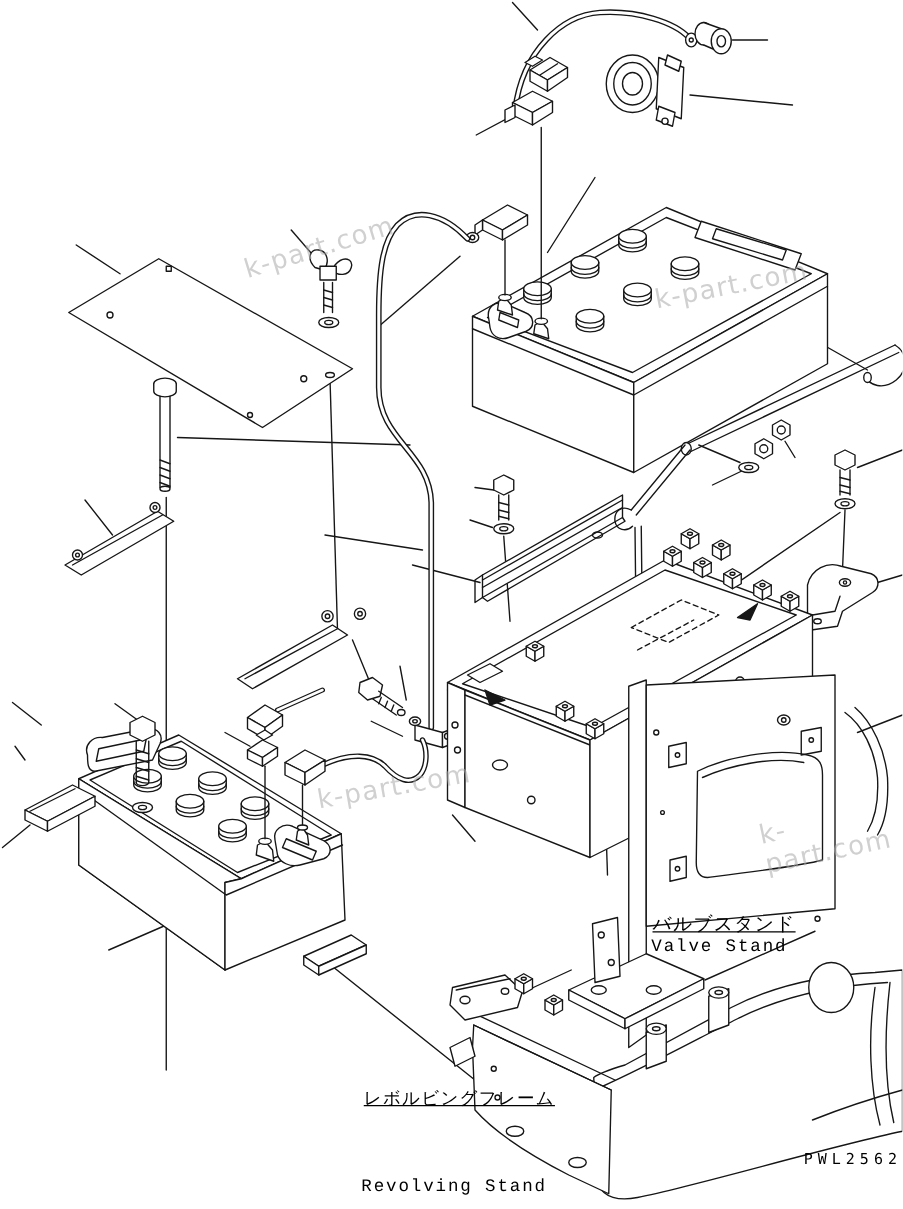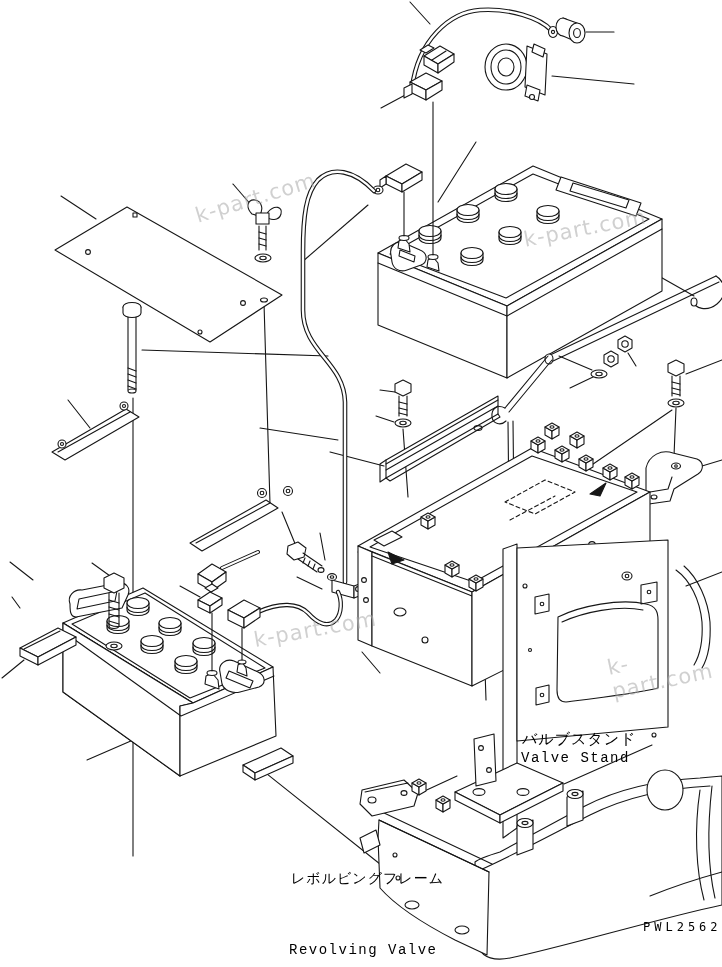--- a/index.html
+++ b/index.html
@@ -1,20 +1,20 @@
 <!DOCTYPE html>
 <html><head>
 <meta charset="utf-8">
 <style>
   html,body{margin:0;padding:0;background:#fff;}
   .stage{position:relative;width:722px;height:967px;background:#fff;overflow:hidden;
          font-family:"DejaVu Sans",sans-serif;}
   .stage svg{position:absolute;left:0;top:0;}
   .lbl{position:absolute;color:#000;white-space:nowrap;}
-  .lbl-jp{font-size:15px;letter-spacing:1px;font-family:"DejaVu Sans",sans-serif;}
+  .lbl-jp{font-size:15px;letter-spacing:1px;font-family:"DejaVu Sans",sans-serif;text-decoration:underline;}
   .lbl-en{font-size:14px;letter-spacing:1.5px;font-family:Liberation Mono, monospace;}
   .lbl-code{font-size:12px;letter-spacing:4px;font-family:"DejaVu Sans Mono",monospace;}
   .wm{position:absolute;font-size:21px;letter-spacing:1px;color:#ababab;opacity:.55;
       transform-origin:left center;font-family:"DejaVu Sans",sans-serif;}
   #wm1{left:196px;top:204px;transform:rotate(-17deg);}
   #wm2{left:524px;top:228px;transform:rotate(-11deg);}
   #wm3{left:254px;top:628px;transform:rotate(-10deg);}
   #wm4{left:610px;top:656px;transform:rotate(-12deg);}
   #valve-jp{left:522px;top:730px;}
   #valve-en{left:521px;top:750px;}
@@ -468,16 +468,16 @@
 </svg>
 
 <div class="wm" id="wm1">k-part.com</div>
 <div class="wm" id="wm2">k-part.com</div>
 <div class="wm" id="wm3">k-part.com</div>
 <div class="wm" id="wm4">k-part.com</div>
 
 <div class="lbl lbl-jp" id="valve-jp">バルブスタンド</div>
 <div class="lbl lbl-en" id="valve-en">Valve Stand</div>
 <div class="lbl lbl-jp" id="rev-jp">レボルビングフレーム</div>
-<div class="lbl lbl-en" id="rev-en">Revolving Valve</div>
+<div class="lbl lbl-en" id="rev-en">Revolving Stand</div>
 <div class="lbl lbl-code" id="code">PWL2562</div>
 
 </div>
 
 </body></html>

